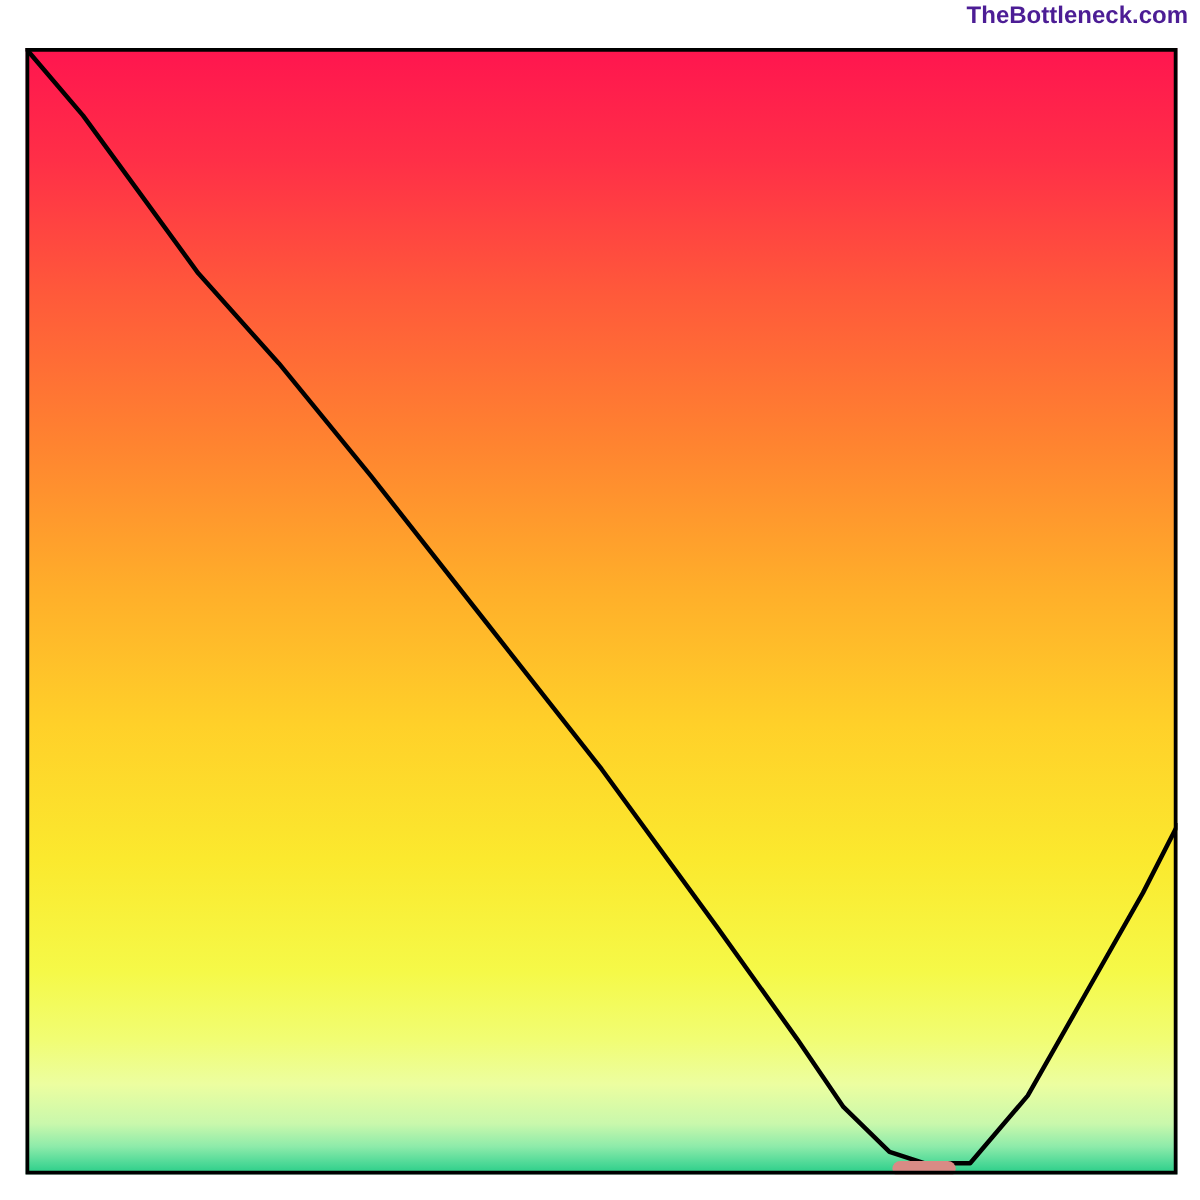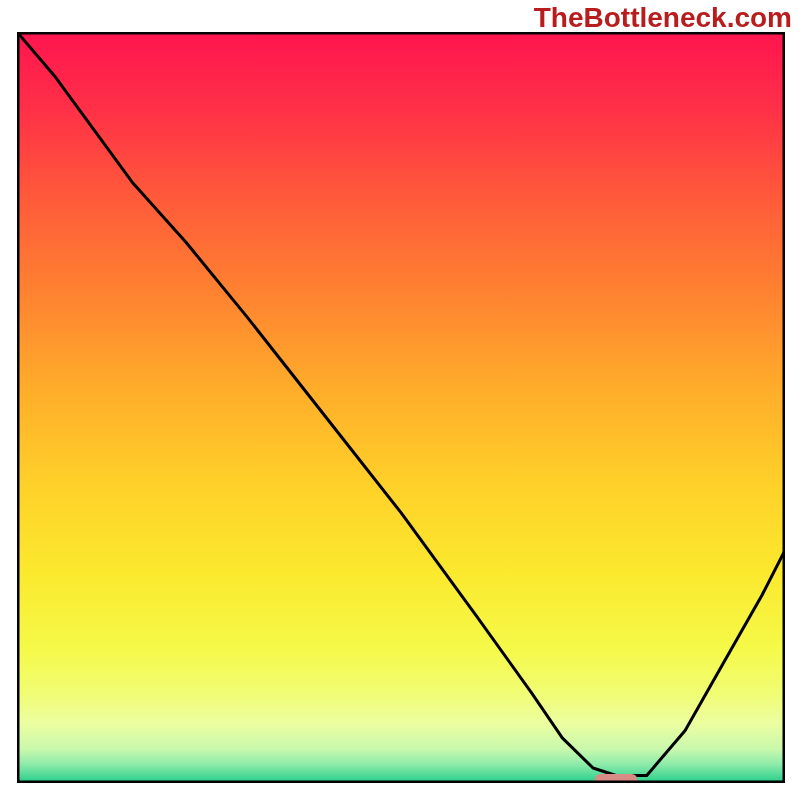--- a/index.html
+++ b/index.html
@@ -13,23 +13,23 @@
   .outer {
     position: relative;
     width: 800px;
     height: 800px;
     background: #ffffff;
   }
   .watermark {
     position: absolute;
     top: 2px;
     right: 8px;
-    font-size: 28px;
+    font-size: 16px;
     font-weight: 600;
-    color: #b91c1c;
+    color: #4c1d95;
     letter-spacing: 0;
     z-index: 10;
   }
   .plot-area {
     position: absolute;
     left: 17px;
     top: 32px;
     width: 768px;
     height: 751px;
   }

